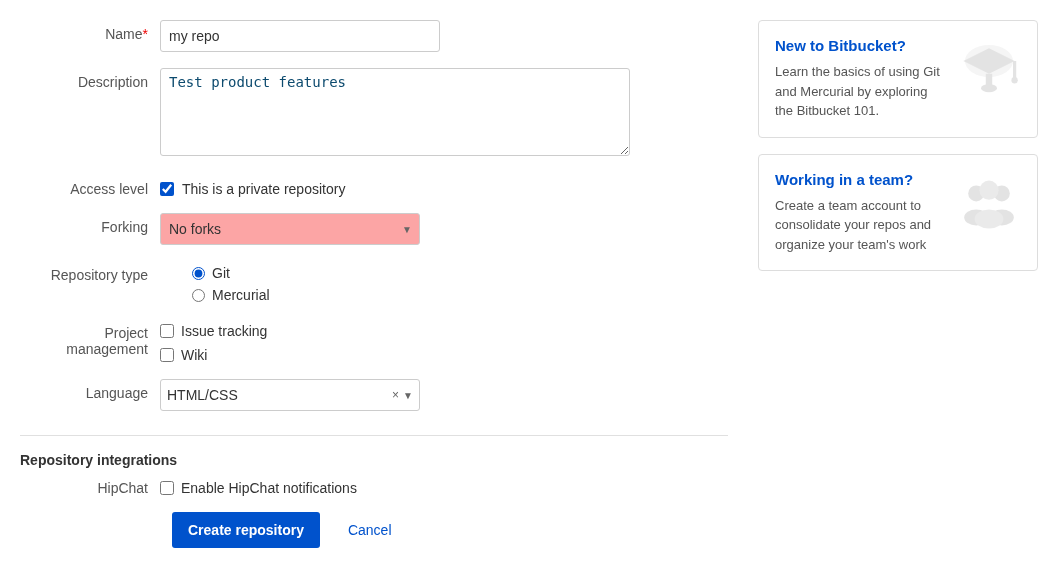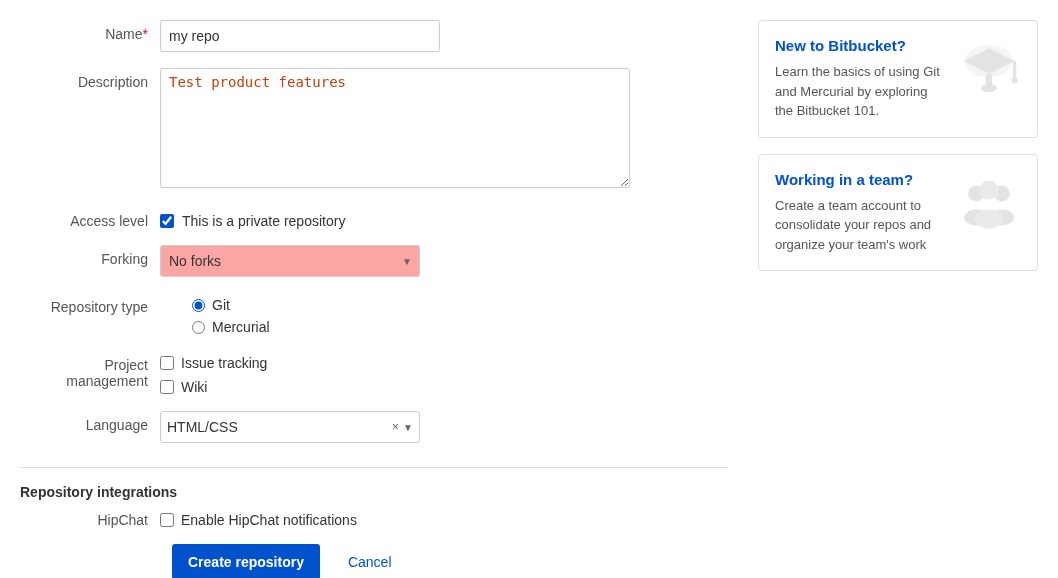--- a/index.html
+++ b/index.html
@@ -58,26 +58,26 @@
       border: 1px solid #ccc;
       border-radius: 3px;
       padding: 5px 8px;
       font-size: 14px;
       color: #333;
       outline: none;
     }
 
     textarea {
       width: 470px;
-      height: 120px;
+      height: 88px;
       border: 1px solid #ccc;
       border-radius: 3px;
       padding: 5px 8px;
       font-size: 14px;
-      color: #c2410c;
+      color: #0c4a6e;
       resize: vertical;
       outline: none;
     }
 
     .access-level-wrap {
       display: flex;
       align-items: center;
       gap: 8px;
       padding-top: 6px;
     }

